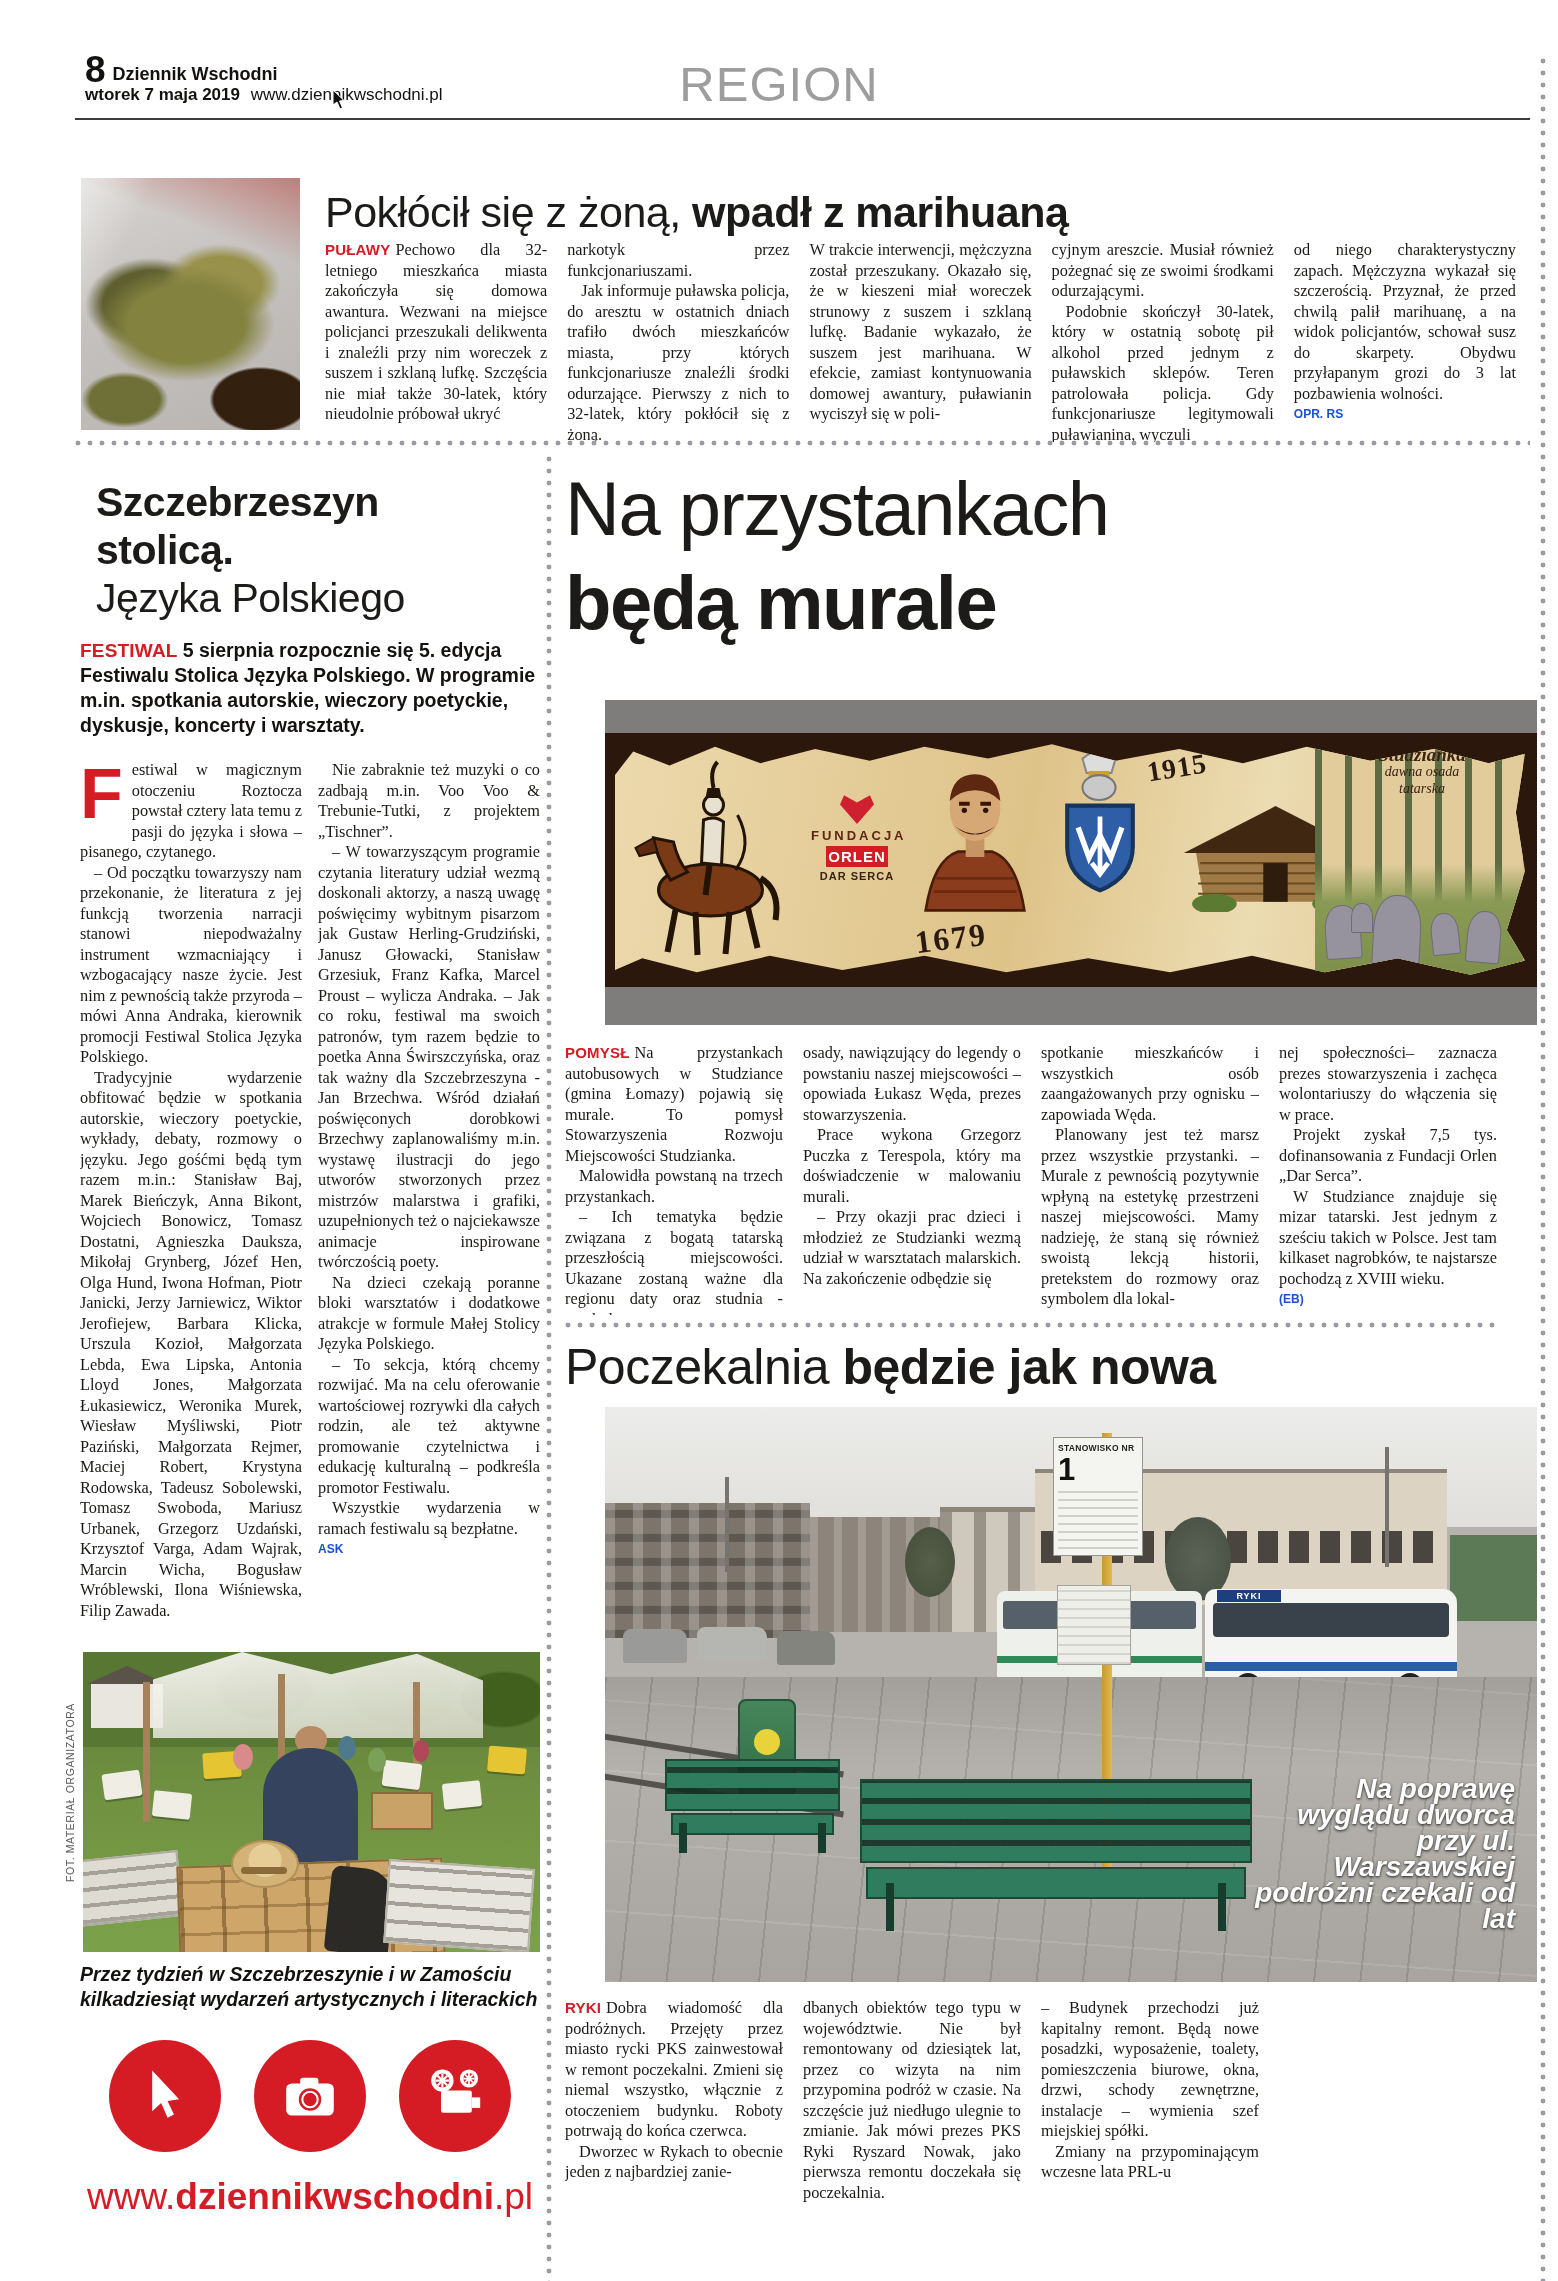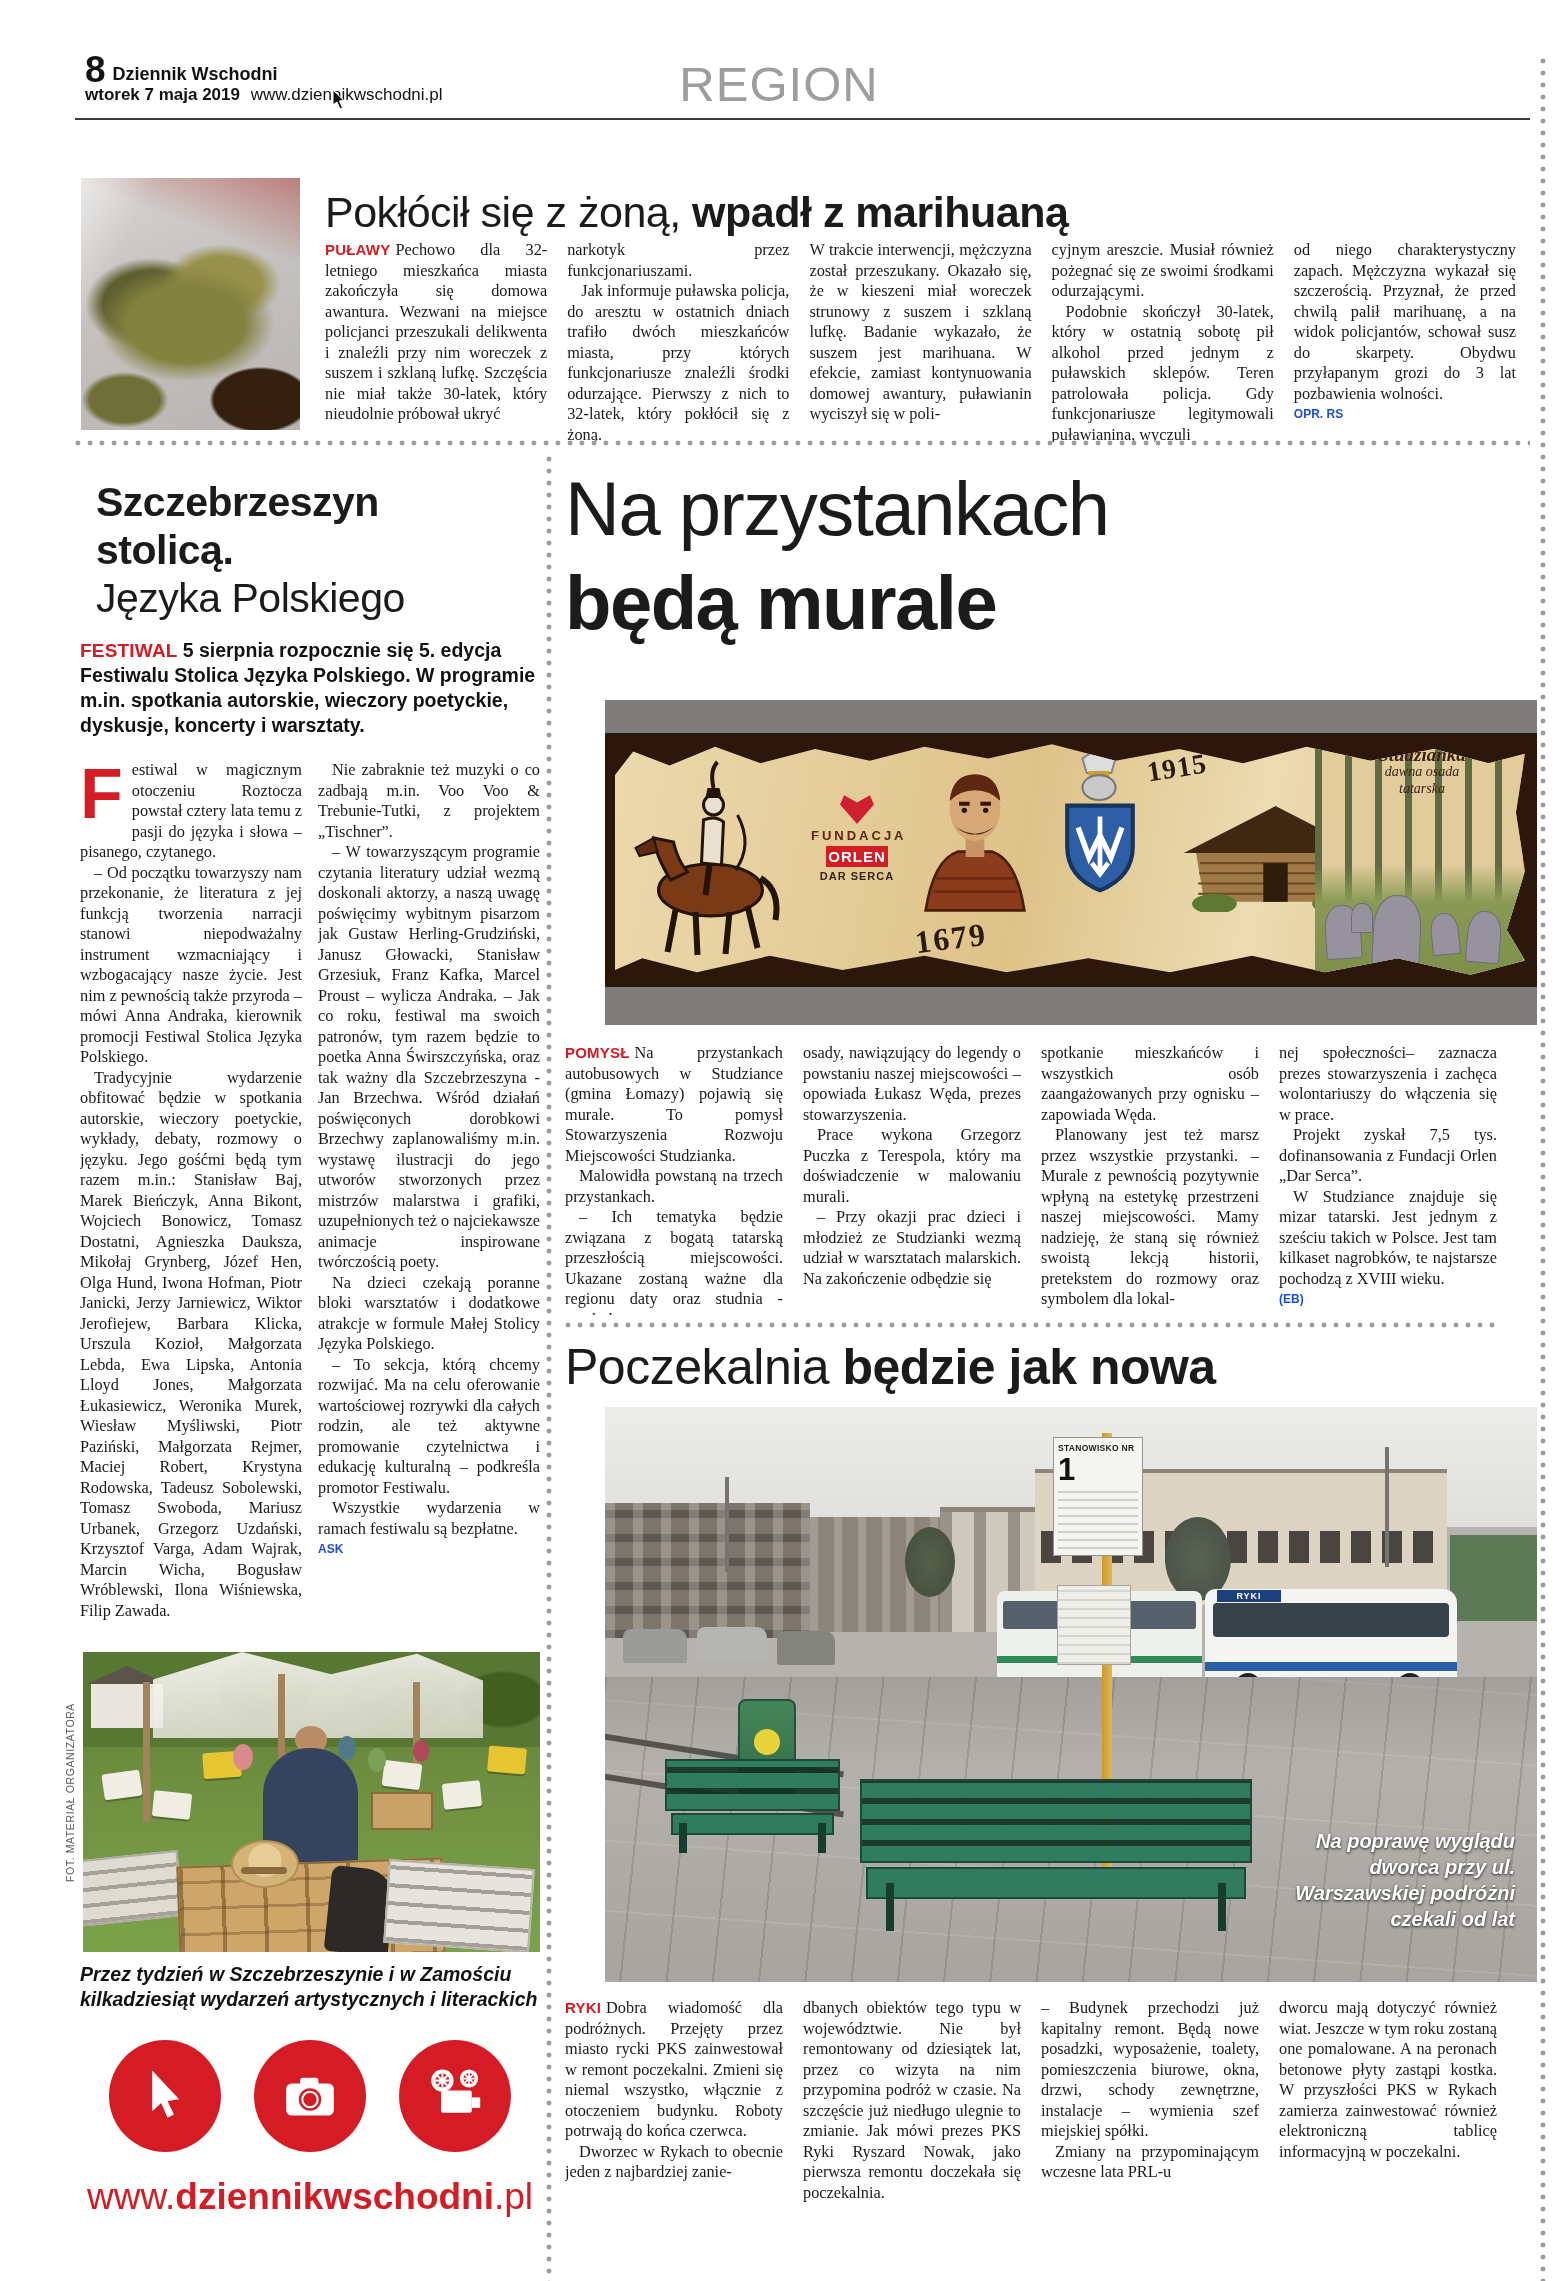--- a/index.html
+++ b/index.html
@@ -190,21 +190,21 @@
   .bp-rail { position:absolute; height:0; border-top:6px solid #56534f; }
   .bp-bin { position:absolute; left:133px; top:292px; width:54px; height:98px; border:2px solid #24523a;
             background:linear-gradient(#47855a,#2f6b44); border-radius:8px 8px 14px 14px; }
   .bp-bin-logo { position:absolute; left:50%; top:28px; transform:translateX(-50%); width:26px; height:26px; border-radius:50%; background:#e8d43a; }
   .bench { position:absolute; }
   .bench-back { position:absolute; top:0; left:0; right:0; border:2px solid #1c4a38;
       background:repeating-linear-gradient(0deg, #2f7c5e 0 15px, rgba(18,48,36,.92) 15px 21px); }
   .bench-seat { position:absolute; left:6px; right:6px; border:2px solid #1c4a38; background:#2f7c5e; }
   .bench-leg { position:absolute; width:8px; background:#173d2e; }
   .bus-caption { position:absolute; right:22px; bottom:50px; width:262px; text-align:right; color:#fff;
-      font-family:"Liberation Sans",sans-serif; font-weight:bold; font-style:italic; font-size:20px; line-height:26px;
+      font-family:"Liberation Sans",sans-serif; font-weight:bold; font-style:italic; font-size:28px; line-height:26px;
       text-shadow:0 1px 3px rgba(0,0,0,.85); }
 
   .cols-ryki { margin-top:14px; gap:20px; font-size:16.3px; line-height:20.5px; height:258px; }
   .cols-ryki .col { width:218px; }
 </style>
 </head>
 <body>
 
 <div class="page">
 
@@ -496,19 +496,16 @@
         <p><span class="kicker">RYKI</span><span>Dobra wiadomość dla podróżnych. Przejęty przez miasto rycki PKS zainwestował w remont poczekalni. Zmieni się niemal wszystko, włącznie z otoczeniem budynku. Roboty potrwają do końca czerwca.</span></p>
         <p class="ind">Dworzec w Rykach to obecnie jeden z najbardziej zanie-</p>
       </div>
       <div class="col">
         <p>dbanych obiektów tego typu w województwie. Nie był remontowany od dziesiątek lat, przez co wizyta na nim przypomina podróż w czasie. Na szczęście już niedługo ulegnie to zmianie. Jak mówi prezes PKS Ryki Ryszard Nowak, jako pierwsza remontu doczekała się poczekalnia.</p>
       </div>
       <div class="col">
         <p>– Budynek przechodzi już kapitalny remont. Będą nowe posadzki, wyposażenie, toalety, pomieszczenia biurowe, okna, drzwi, schody zewnętrzne, instalacje – wymienia szef miejskiej spółki.</p>
         <p class="ind" actable="false">Zmiany na przypominającym wczesne lata PRL-u</p>
       </div>
-      <div class="col">
-        <p>dworcu mają dotyczyć również wiat. Jeszcze w tym roku zostaną one pomalowane. A na peronach betonowe płyty zastąpi kostka. W przyszłości PKS w Rykach zamierza zainwestować również elektroniczną tablicę informacyjną w poczekalni.</p>
-      </div>
     </div>
   </main>
 
 </div>
 
 </body></html>

